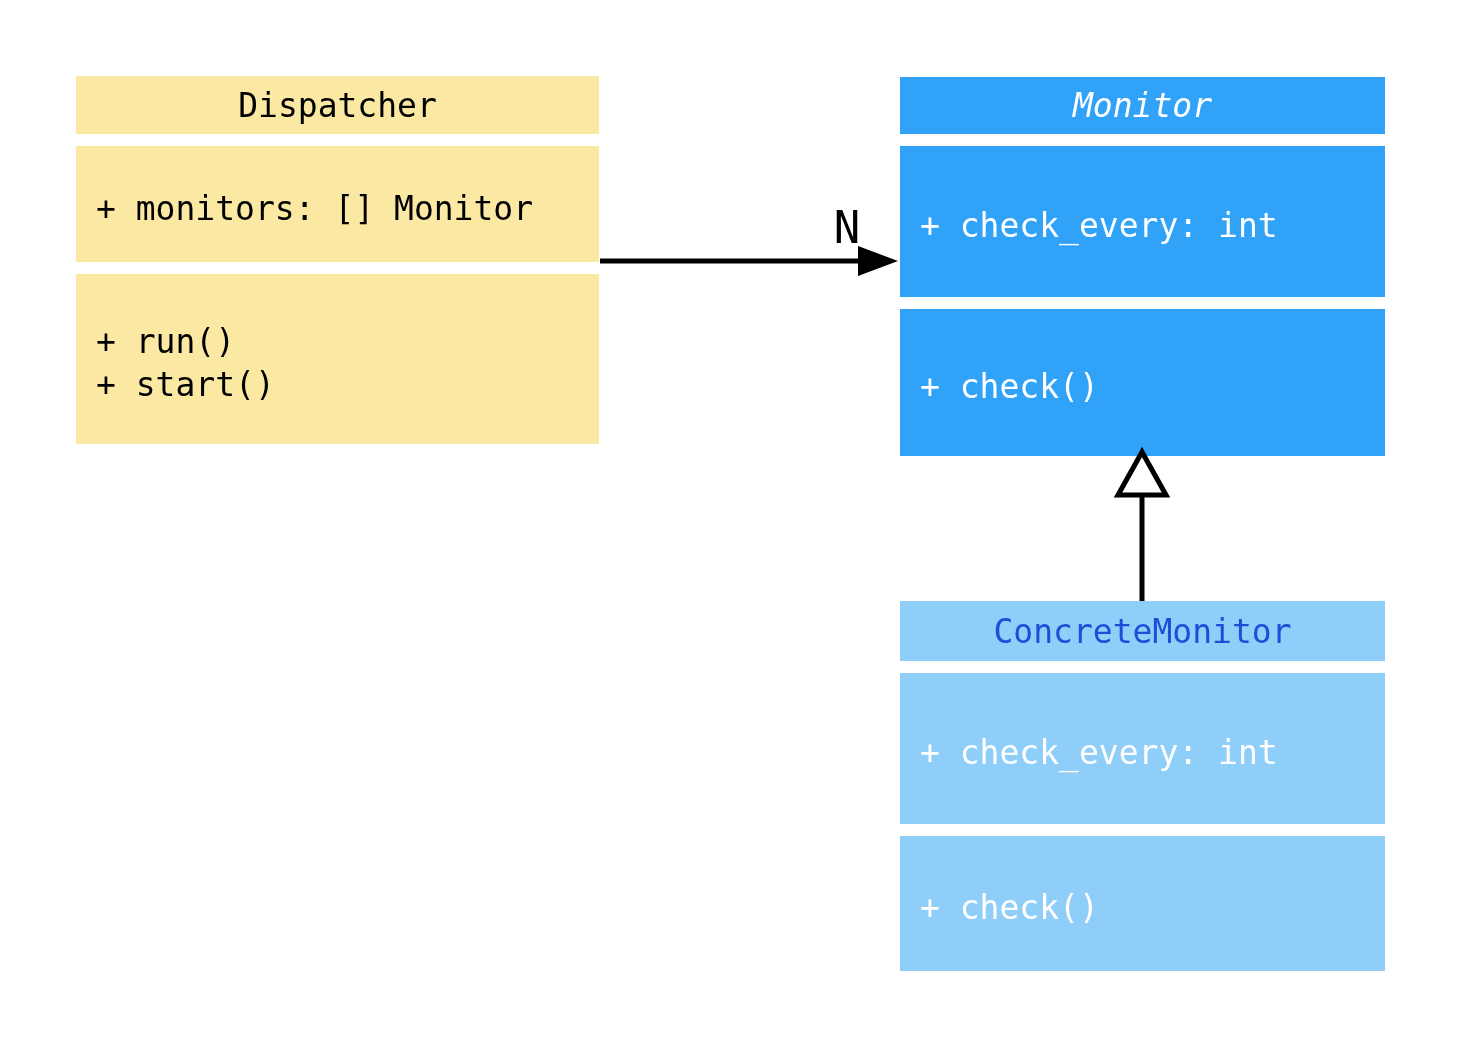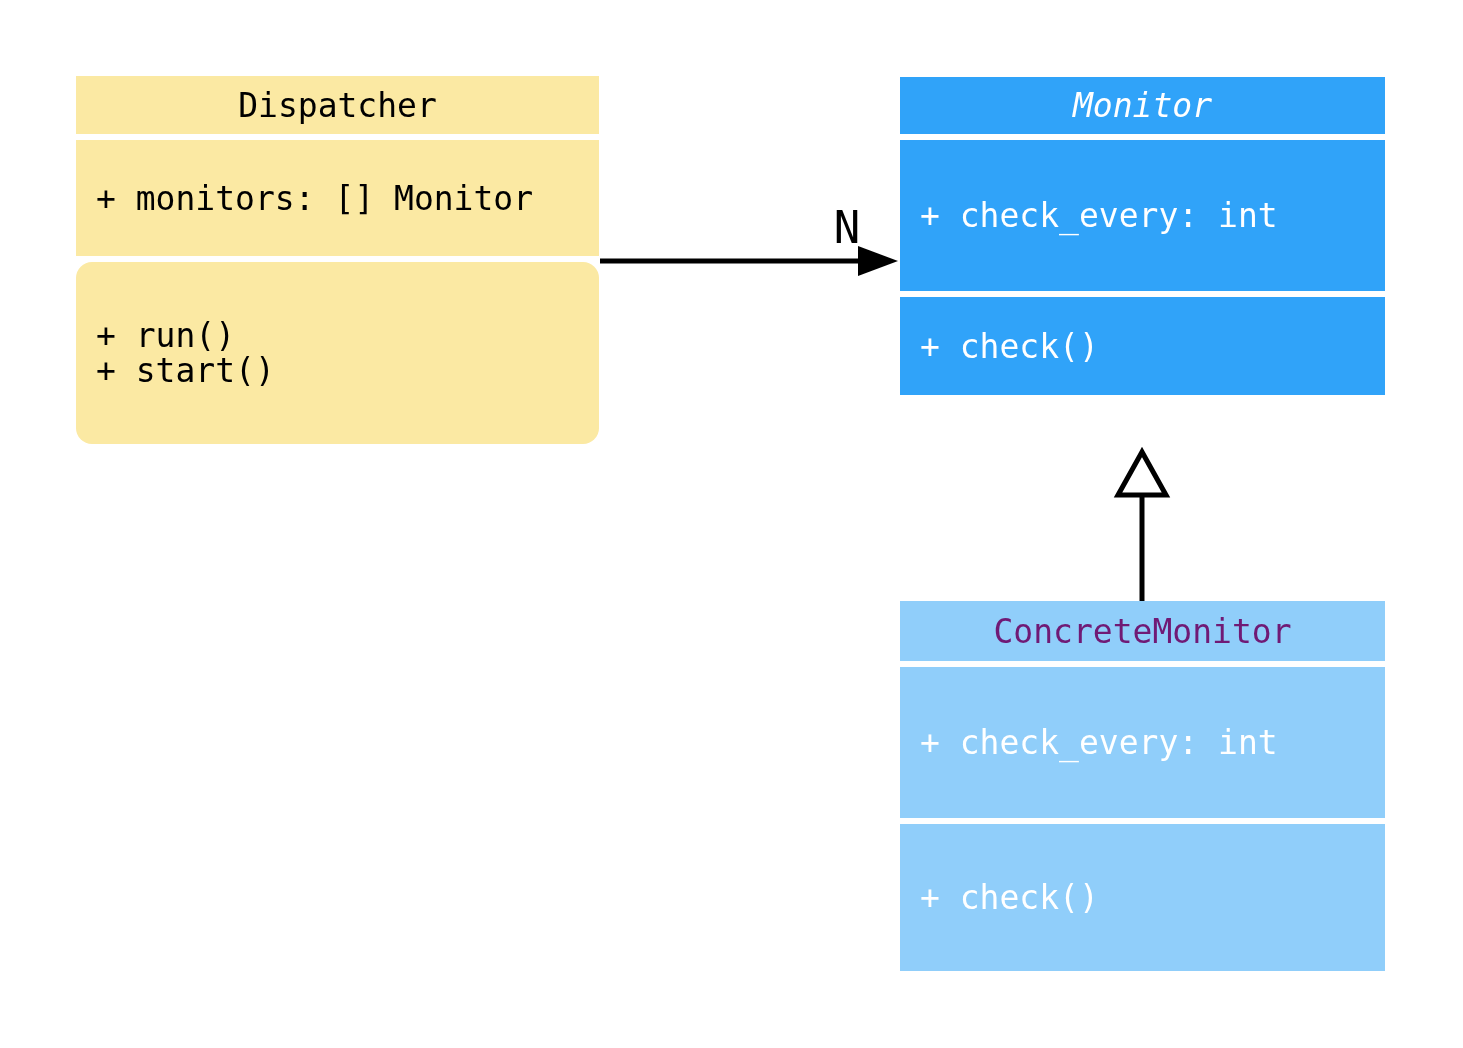--- a/index.html
+++ b/index.html
@@ -9,46 +9,46 @@
     width: 1463px;
     height: 1048px;
     background: #ffffff;
     overflow: hidden;
     font-family: "DejaVu Sans Mono", monospace;
   }
   .uml-class {
     position: absolute;
     display: flex;
     flex-direction: column;
-    gap: 6px;
+    gap: 12px;
   }
   .row { width: 100%; }
   .title {
     display: flex;
     align-items: center;
     justify-content: center;
     font-size: 33px;
     white-space: pre;
   }
   .attrs, .methods {
     display: flex;
     flex-direction: column;
     justify-content: center;
     padding-left: 20px;
     font-size: 33px;
     line-height: 35px;
   }
-  .line { white-space: pre; }
+  .line { white-space: pre; margin-top: 8px; }
 
   #cls-dispatcher { left: 76px;  top: 76px;  width: 523px; height: 368px; }
   #cls-dispatcher .title   { height: 58px; }
   #cls-dispatcher .attrs   { height: 116px; }
   #cls-dispatcher .methods { flex: 1; }
 
-  #cls-monitor { left: 900px; top: 77px; width: 485px; height: 318px; }
+  #cls-monitor { left: 900px; top: 77px; width: 485px; height: 379px; }
   #cls-monitor .title   { height: 57px; }
   #cls-monitor .attrs   { height: 151px; }
   #cls-monitor .methods { flex: 1; }
 
   #cls-concrete { left: 900px; top: 601px; width: 485px; height: 370px; }
   #cls-concrete .title   { height: 60px; }
   #cls-concrete .attrs   { height: 151px; }
   #cls-concrete .methods { flex: 1; }
 
   .arrows {
@@ -69,38 +69,38 @@
 </head>
 <body>
 
 <div class="canvas">
 
   <div class="uml-class" id="cls-dispatcher">
     <div class="row title" style="background: rgb(251, 233, 163); color: rgb(0, 0, 0);">Dispatcher</div>
     <div class="row attrs" style="background: rgb(251, 233, 163); color: rgb(0, 0, 0);">
       <div class="line">+ monitors: [] Monitor</div>
     </div>
-    <div class="row methods" style="background: rgb(251, 233, 163); color: rgb(0, 0, 0); border-radius: 16px;">
+    <div class="row methods" style="background: rgb(251, 233, 163); color: rgb(0, 0, 0);">
       <div class="line">+ run()</div>
       <div class="line">+ start()</div>
     </div>
   </div>
 
   <div class="uml-class" id="cls-monitor">
     <div class="row title" style="background: rgb(48, 163, 249); color: rgb(255, 255, 255); font-style: italic;">Monitor</div>
     <div class="row attrs" style="background: rgb(48, 163, 249); color: rgb(255, 255, 255);">
       <div class="line">+ check_every: int</div>
     </div>
     <div class="row methods" style="background: rgb(48, 163, 249); color: rgb(255, 255, 255);">
       <div class="line">+ check()</div>
     </div>
   </div>
 
   <div class="uml-class" id="cls-concrete">
-    <div class="row title" style="background: rgb(144, 206, 250); color: #701a75; text-align: right;">ConcreteMonitor</div>
+    <div class="row title" style="background: rgb(144, 206, 250); color: #1d4ed8; text-align: right;">ConcreteMonitor</div>
     <div class="row attrs" style="background: rgb(144, 206, 250); color: rgb(255, 255, 255);">
       <div class="line">+ check_every: int</div>
     </div>
     <div class="row methods" style="background: rgb(144, 206, 250); color: rgb(255, 255, 255);">
       <div class="line">+ check()</div>
     </div>
   </div>
 
   <svg class="arrows" viewBox="0 0 1463 1048" xmlns="http://www.w3.org/2000/svg">
     <g>

